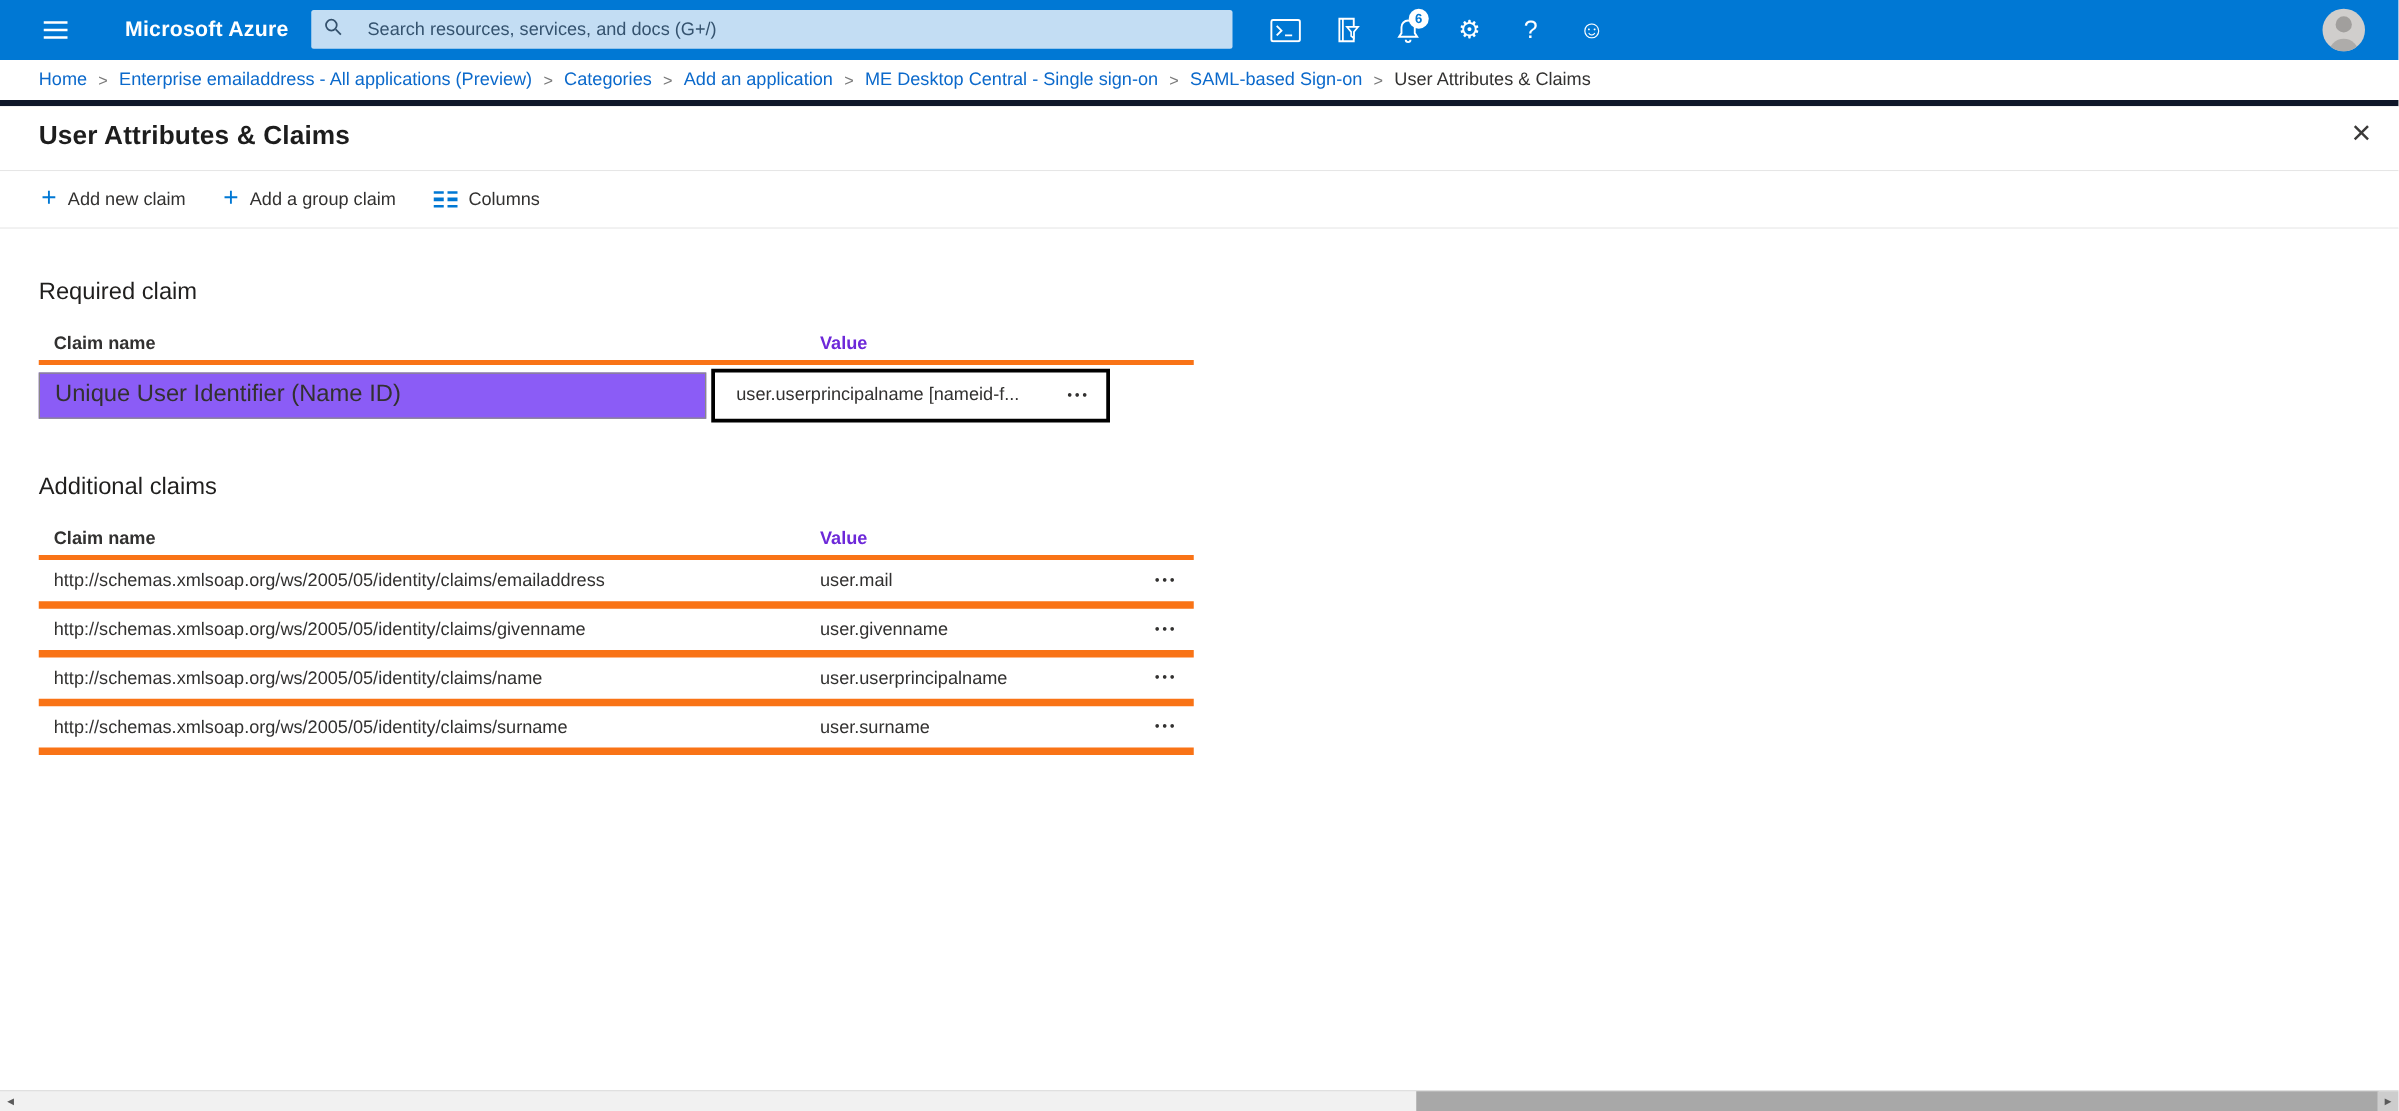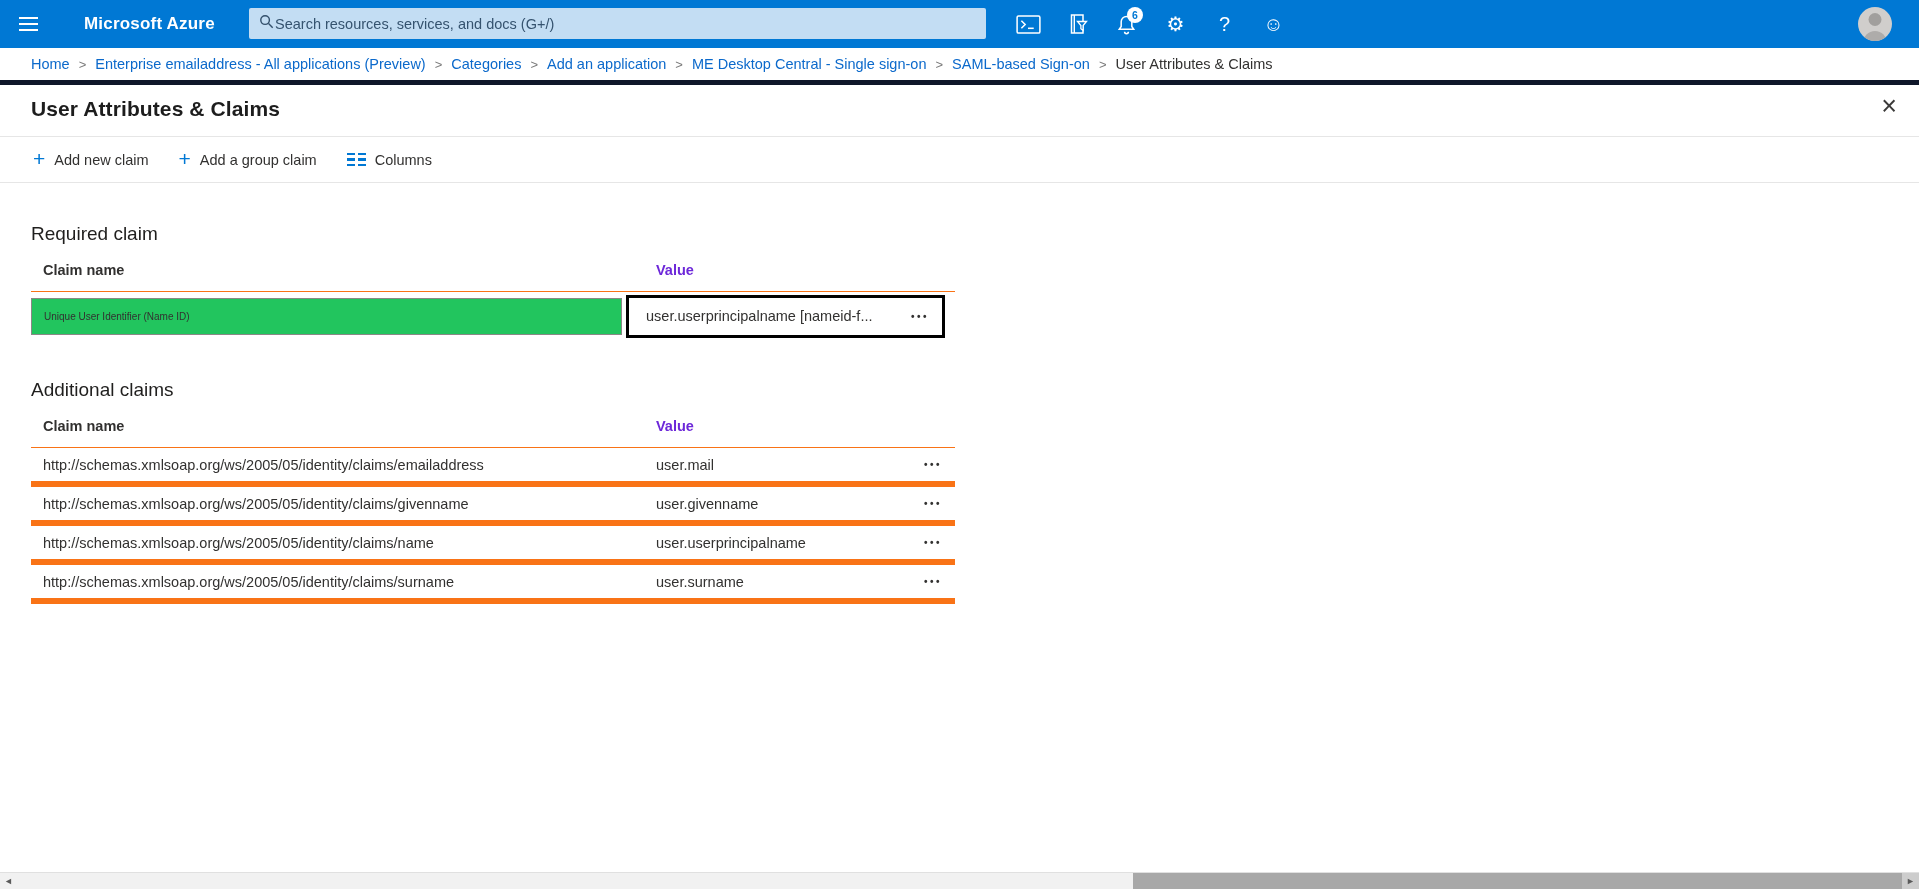--- a/index.html
+++ b/index.html
@@ -5,28 +5,28 @@
   * { margin:0; padding:0; box-sizing:border-box; }
   html,body { background:#fff; }
   .screen {
     position:relative; width:1919px; height:889px; overflow:hidden;
     font-family:"Liberation Sans", sans-serif; color:#323130; background:#fff;
   }
 
   
   .topbar {
     position:absolute; top:0; left:0; width:100%; height:48px;
-    background:#0078d4; display:flex; align-items:center;
+    background:#0078d4; display:flex; align-items:center;padding-left:16px;
   }
   .hamburger { width:56px; height:48px; display:flex; flex-direction:column; justify-content:center; align-items:center; gap:4px; cursor:pointer; }
   .hamburger span { display:block; width:19px; height:2px; background:#fff; }
   .brand { color:#fff; font-size:17px; font-weight:700; letter-spacing:.2px; margin-left:28px; white-space:nowrap; cursor:pointer; }
   .searchbox {
     position:absolute; left:249px; top:8px; width:737px; height:31px;
-    background:#c3ddf3; border-radius:2px; display:flex; align-items:center; padding:0 10px; gap:1px;
+    background:#c3ddf3; border-radius:2px; display:flex; align-items:center; padding:0 10px; gap:20px;
   }
   .searchbox input {
     flex:1; border:none; outline:none; background:transparent;
     font-family:"Liberation Sans", sans-serif; font-size:14.5px; color:#27415c;
   }
   .searchbox input::placeholder { color:#35536f; opacity:1; }
   .topbar-icons { position:absolute; left:1004px; top:0; height:48px; display:flex; align-items:center; }
   .tb-icon { width:49px; height:48px; display:flex; align-items:center; justify-content:center; color:#fff; cursor:pointer; position:relative; }
   .tb-glyph { font-size:20px; line-height:1; color:#fff; }
   .tb-help  { font-size:20px; font-weight:400; }
@@ -62,28 +62,28 @@
   .columns-icon .col { display:flex; flex-direction:column; gap:3px; }
   .columns-icon .col i { display:block; width:8px; height:2.5px; background:#0078d4; }
 
   
   .content { position:absolute; top:183px; left:0; width:100%; height:689px; background:#fff; }
   .section-heading { font-size:19px; font-weight:400; color:#201f1e; margin-left:31px; }
   .h-required { margin-top:40px; }
   .h-additional { margin-top:39px; }
 
   .tbl { width:924px; margin-left:31px; }
-  .tbl-head { display:flex; height:30px; border-bottom:1px solid #f97316; margin-top:17px; }
+  .tbl-head { display:flex; height:30px; align-items:center; border-bottom:4px solid #f97316; margin-top:17px; }
   .tbl-head .c1 { width:625px; padding-left:12px; font-size:14.5px; font-weight:700; color:#323130; }
   .tbl-head .c2 { flex:1; font-size:14.5px; font-weight:700; color:#6d28d9; }
 
   .req-row { display:flex; align-items:center; height:48px; position:relative; }
   .claim-box {
-    width:591px; height:37px; border:1px solid #8a8886; display:flex; align-items:center;
-    padding-left:12px; font-size:10px; color:#323130; background:#22c55e; cursor:pointer;
+    width:534px; height:37px; border:1px solid #8a8886; display:flex; align-items:center;
+    padding-left:12px; font-size:19px; color:#323130; background:#8b5cf6; cursor:pointer;
   }
   .highlight-box {
     margin-left:4px; width:319px; height:43px; border:3px solid #000000;
     display:flex; align-items:center; background:#fff;
   }
   .highlight-box .val { padding-left:17px; font-size:14.5px; color:#323130; flex:1; cursor:pointer; }
   .menu-dots { font-size:10px; letter-spacing:2.5px; font-weight:700; color:#323130; cursor:pointer; padding-right:13px; white-space:nowrap; }
 
   .claim-row { display:flex; align-items:center; height:39px; border-bottom:6px solid #f97316; cursor:pointer; }
   .claim-row .c1 { width:625px; padding-left:12px; font-size:14.5px; color:#323130; overflow:hidden; white-space:nowrap; }

